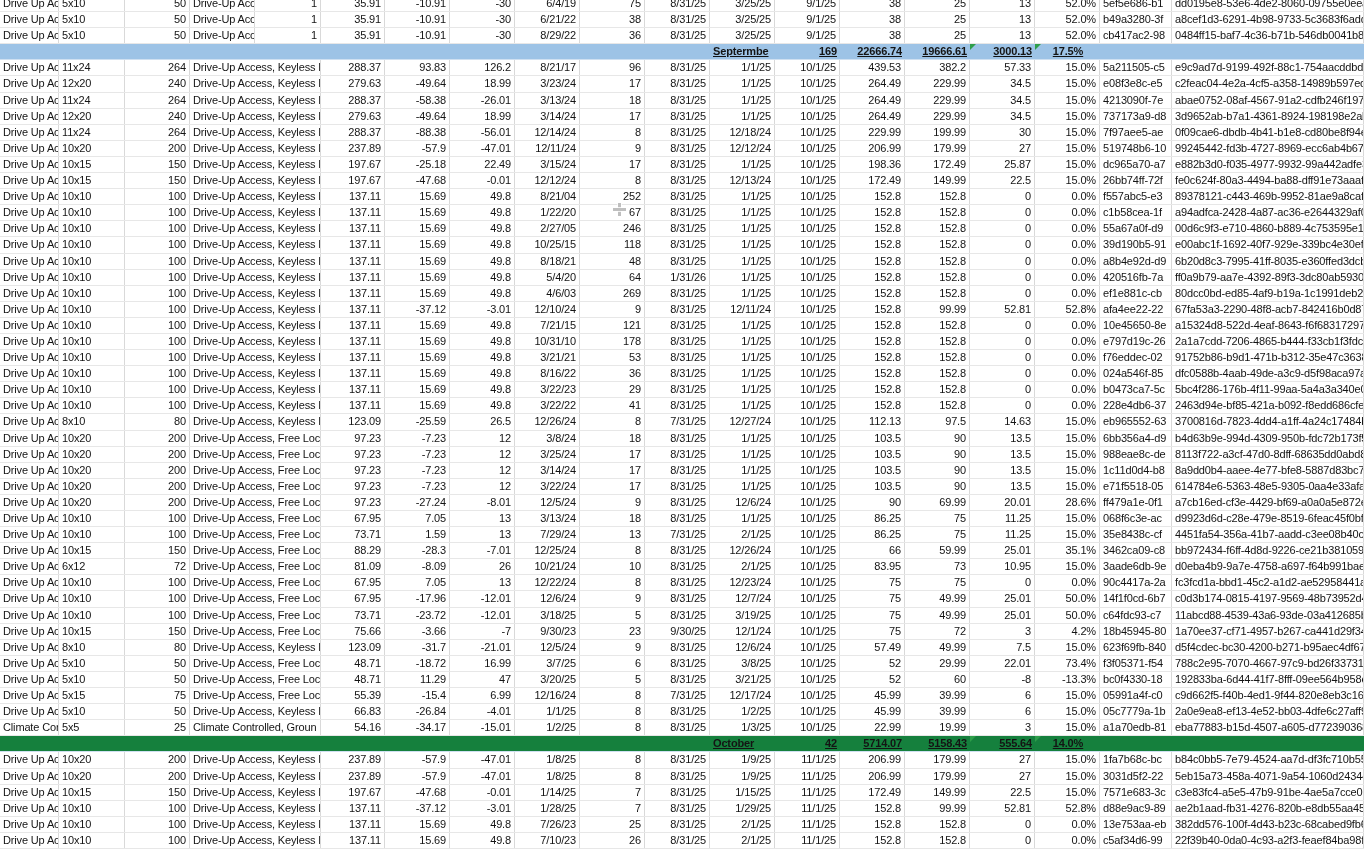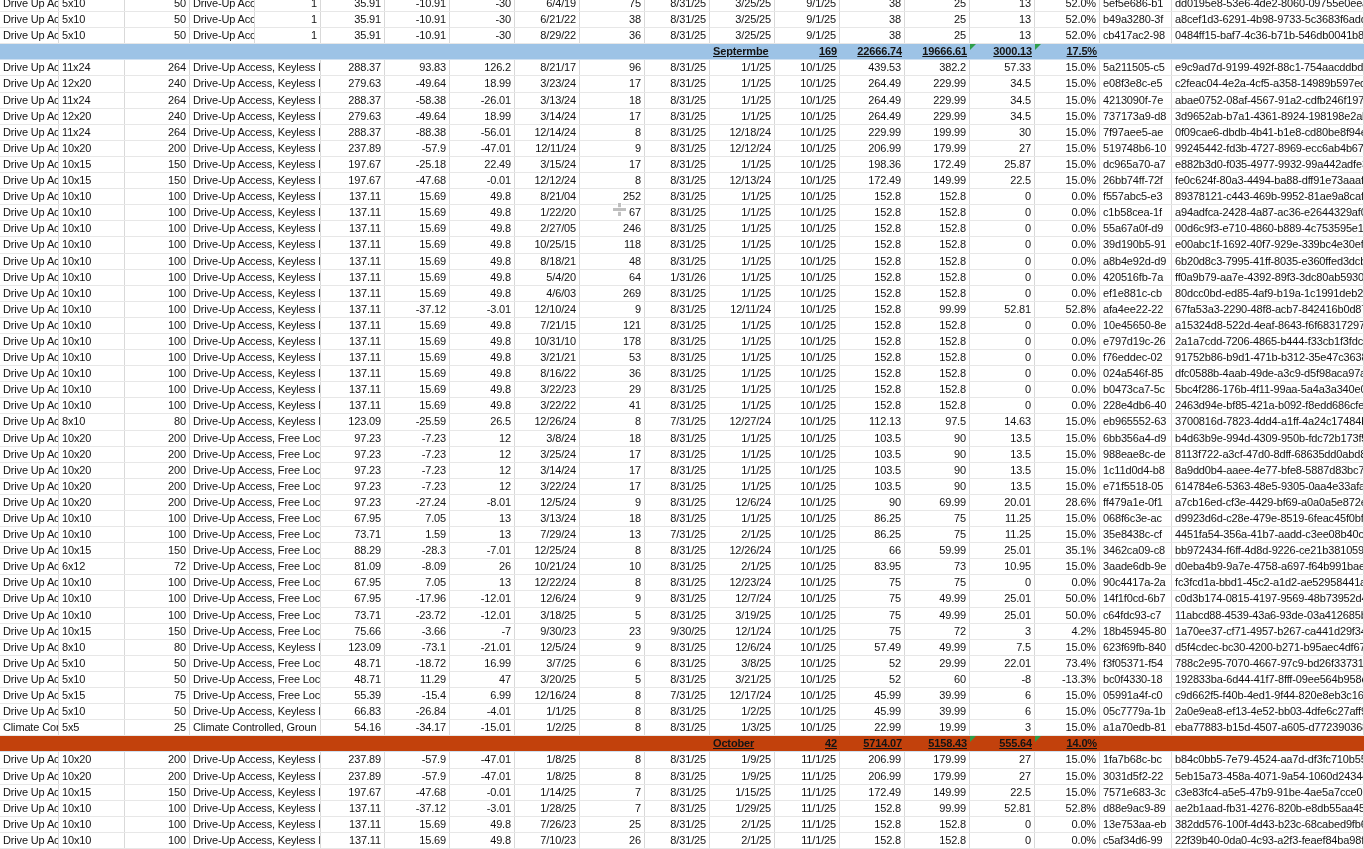--- a/index.html
+++ b/index.html
@@ -14,21 +14,21 @@
      padding:0 3px;overflow:hidden;white-space:nowrap;border-right:1px solid #d9d9d9;}
   .tl{text-align:left;}
   .num{text-align:right;font-variant-numeric:tabular-nums;}
   .dc{display:flex;padding:0;}
   .dc .desc{flex:1 1 auto;overflow:hidden;white-space:nowrap;padding-left:3px;}
   .dc .c5v{flex:0 0 62px;text-align:right;padding-right:3px;border-left:1px solid #d9d9d9;}
   .row.band{border-bottom:1px solid #cfe0f1;}
   .row.band .c{border-right:0;font-weight:bold;text-decoration:underline;}
   .flag::before{content:"";position:absolute;left:0;top:0;
      border-top:6px solid #2E9E4A;border-right:6px solid transparent;}
-  .band-pct{text-align:right;padding-left:4px;}
+  .band-pct{text-align:center;padding-left:4px;}
   
   #cursor{position:absolute;width:13px;height:13px;pointer-events:none;}
   #cursor .vb{position:absolute;left:5px;top:0;width:3px;height:13px;background:#bfbfbf;box-shadow:0 0 0 1px rgba(255,255,255,.8);}
   #cursor .hb{position:absolute;left:0;top:5px;width:13px;height:3px;background:#bfbfbf;box-shadow:0 0 0 1px rgba(255,255,255,.8);}
 </style>
 </head>
 <body>
 
 <div id="screen">
   <div id="sheet">
@@ -595,21 +595,21 @@
         <div class="c num">49.8</div>
         <div class="c num">3/22/22</div>
         <div class="c num">41</div>
         <div class="c num">8/31/25</div>
         <div class="c num">1/1/25</div>
         <div class="c num">10/1/25</div>
         <div class="c num">152.8</div>
         <div class="c num">152.8</div>
         <div class="c num">0</div>
         <div class="c num">0.0%</div>
-        <div class="c tl">228e4db6-40</div>
+        <div class="c tl">228e4db6-37</div>
         <div class="c tl">2463d94e-bf85-421a-b092-f8edd686cfe1</div>
       </div>
       <div class="row">
         <div class="c tl">Drive Up Acc</div>
         <div class="c tl">8x10</div>
         <div class="c num">80</div>
         <div class="c dc">
           <span class="desc">Drive-Up Access, Keyless E</span>
         </div>
         <div class="c num">123.09</div>
@@ -914,21 +914,21 @@
         <div class="c tl">1a70ee37-cf71-4957-b267-ca441d29f34</div>
       </div>
       <div class="row">
         <div class="c tl">Drive Up Acc</div>
         <div class="c tl">8x10</div>
         <div class="c num">80</div>
         <div class="c dc">
           <span class="desc">Drive-Up Access, Keyless E</span>
         </div>
         <div class="c num">123.09</div>
-        <div class="c num">-73.1</div>
+        <div class="c num">-31.7</div>
         <div class="c num">-21.01</div>
         <div class="c num">12/5/24</div>
         <div class="c num">9</div>
         <div class="c num">8/31/25</div>
         <div class="c num">12/6/24</div>
         <div class="c num">10/1/25</div>
         <div class="c num">57.49</div>
         <div class="c num">49.99</div>
         <div class="c num">7.5</div>
         <div class="c num">15.0%</div>
@@ -1038,21 +1038,21 @@
         <div class="c num">8/31/25</div>
         <div class="c num">1/3/25</div>
         <div class="c num">10/1/25</div>
         <div class="c num">22.99</div>
         <div class="c num">19.99</div>
         <div class="c num">3</div>
         <div class="c num">15.0%</div>
         <div class="c tl">a1a70edb-81</div>
         <div class="c tl">eba77883-b15d-4507-a605-d772390368</div>
       </div>
-      <div class="row band" style="background: #c2410c;">
+      <div class="row band" style="background: #15803d;">
         <div class="c num"></div>
         <div class="c num"></div>
         <div class="c num"></div>
         <div class="c tl"></div>
         <div class="c num"></div>
         <div class="c num"></div>
         <div class="c num"></div>
         <div class="c num"></div>
         <div class="c num"></div>
         <div class="c num"></div>

